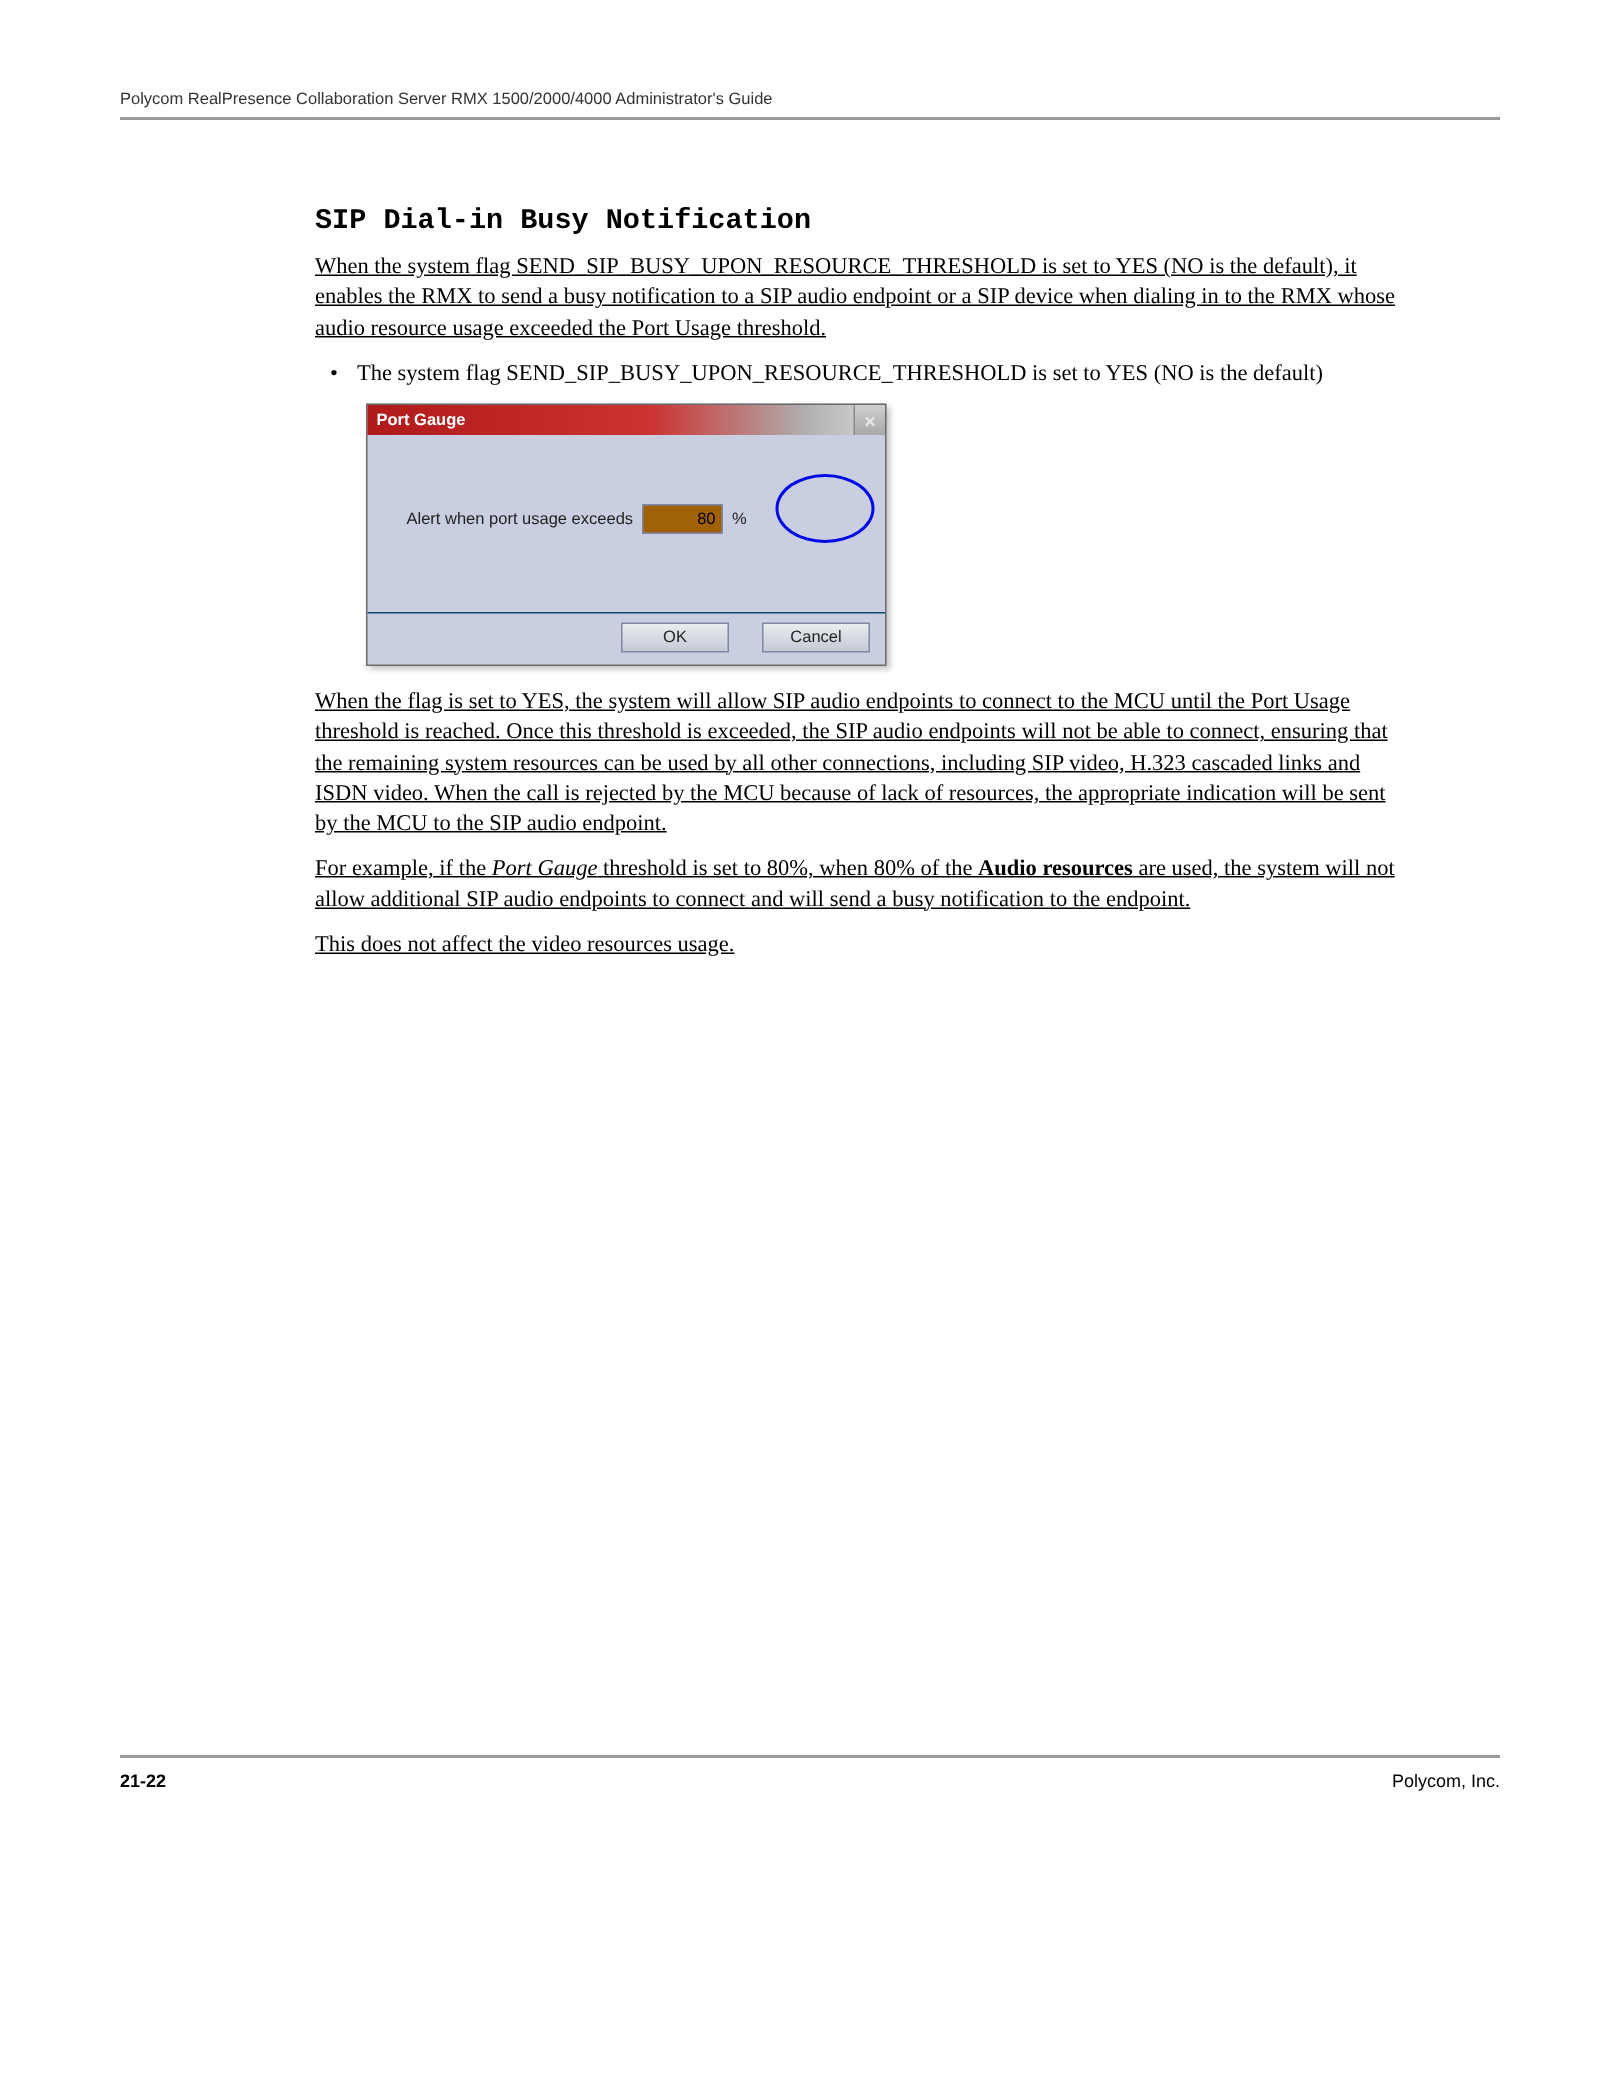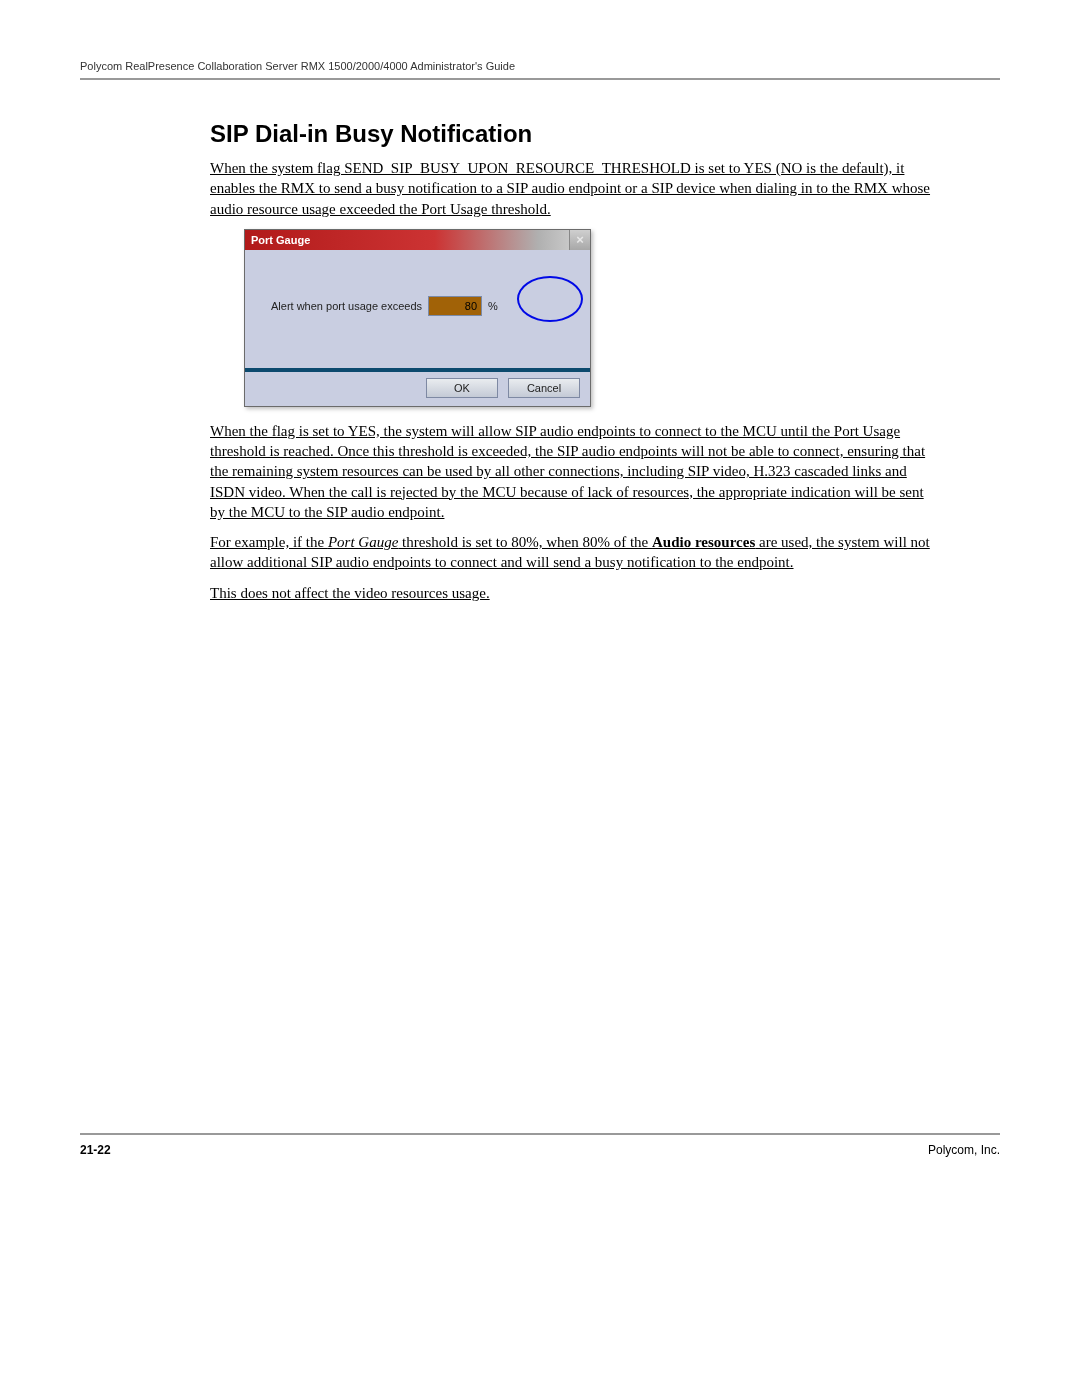--- a/index.html
+++ b/index.html
@@ -13,30 +13,30 @@
   }
   .page {
     padding: 60px 80px 40px 80px;
   }
   .header-line {
     font-family: Arial, Helvetica, sans-serif;
     font-size: 11px;
     color: #333;
     padding-bottom: 6px;
     border-bottom: 2px solid #999;
-    margin-bottom: 40px;
+    margin-bottom: 56px;
   }
   .content {
     margin-left: 130px;
     margin-right: 60px;
   }
   h2.section-title {
-    font-family: Liberation Sans, sans-serif;
+    font-family: Liberation Mono, monospace;
     font-weight: bold;
-    font-size: 24px;
+    font-size: 19px;
     margin: 0 0 10px 0;
   }
   p {
     margin: 0 0 10px 0;
     line-height: 1.35;
     text-decoration: underline;
   }
   ul.bullets {
     list-style: none;
     padding: 0;
@@ -127,23 +127,23 @@
     top: 26px;
     width: 62px;
     height: 42px;
     border: 2px solid #0009e6;
     border-radius: 50%;
     pointer-events: none;
   }
   .dialog-footer {
     display: flex;
     justify-content: flex-end;
-    gap: 10px;
+    gap: 22px;
     padding: 6px 10px 8px 10px;
-    border-top: 4px solid #0c4a6e;
+    border-top: 1px solid #0c4a6e;
   }
   .dlg-btn {
     width: 72px;
     height: 20px;
     background: linear-gradient(#e9ecef, #c4cad6);
     border: 1px solid #7e89a3;
     font-family: Arial, sans-serif;
     font-size: 11px;
     color: #222;
     cursor: pointer;
@@ -166,20 +166,21 @@
 
 <div class="page">
   <div class="header-line">Polycom RealPresence Collaboration Server RMX 1500/2000/4000 Administrator's Guide</div>
 
   <div class="content">
     <h2 class="section-title">SIP Dial-in Busy Notification</h2>
 
     <p>When the system flag SEND_SIP_BUSY_UPON_RESOURCE_THRESHOLD is set to YES (NO is the default), it enables the RMX to send a busy notification to a SIP audio endpoint or a SIP device when dialing in to the RMX whose audio resource usage exceeded the Port Usage threshold.</p>
 
     <ul class="bullets">
+      <li>The system flag SEND_SIP_BUSY_UPON_RESOURCE_THRESHOLD is set to YES (NO is the default)</li>
     </ul>
 
     <div class="dialog-wrap">
       <div class="dialog">
         <div class="titlebar">
           <span>Port Gauge</span>
           <span class="spacer"></span>
           <span class="close-btn">×</span>
         </div>
         <div class="dialog-body">

